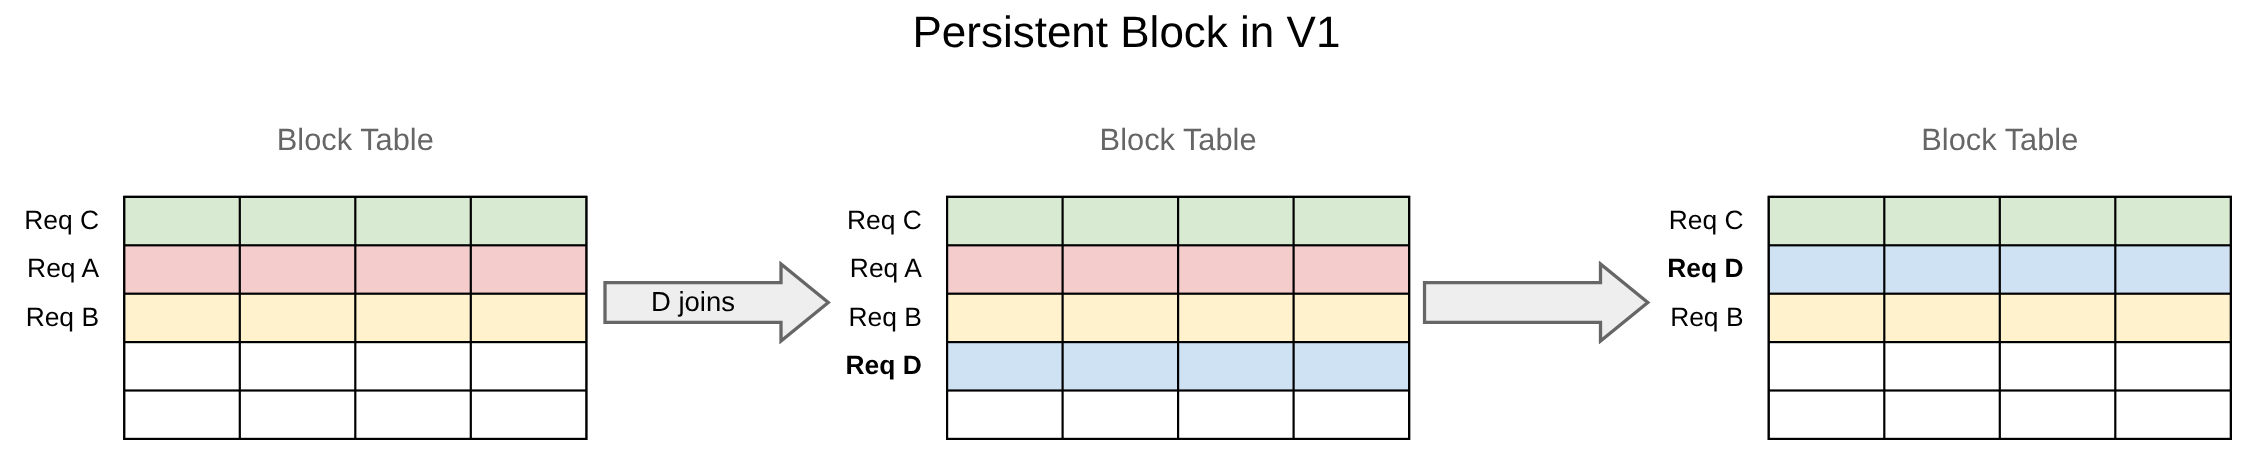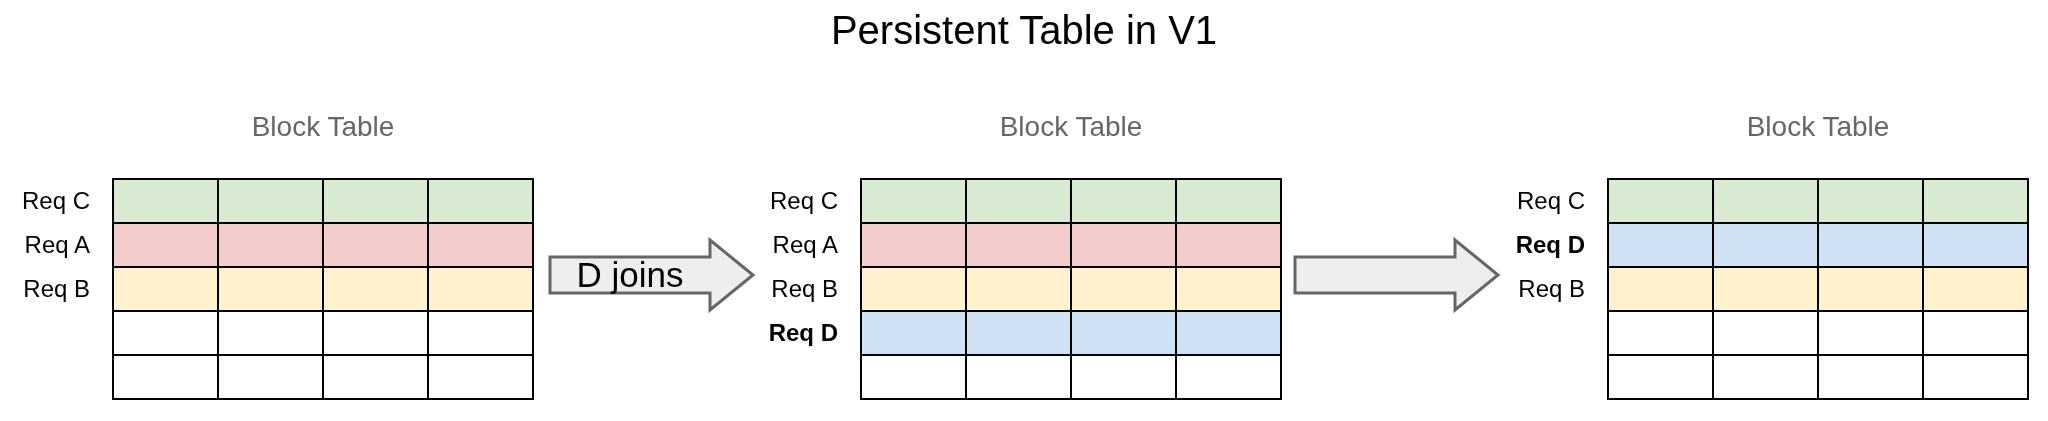--- a/index.html
+++ b/index.html
@@ -90,36 +90,36 @@
   }
   .arrow-label {
     position: absolute;
     left: 2px;
     top: 20px;
     width: 160px;
     height: 36px;
     display: flex;
     align-items: center;
     justify-content: center;
-    font-size: 35px;
+    font-size: 25px;
     color: #000000;
     white-space: nowrap;
   }
   #panel-1 { left: 0px; }
   #panel-2 { left: 748px; }
   #panel-3 { left: 1495px; }
   #arrow-1 { left: 548px; }
   #arrow-2 { left: 1293px; }
 </style>
 </head>
 <body>
 
 <div class="canvas">
 
-  <div class="diagram-title">Persistent Table in V1</div>
+  <div class="diagram-title">Persistent Block in V1</div>
 
   <div class="panel" id="panel-1">
     <div class="panel-heading" style="color: rgb(102, 102, 102);">Block Table</div>
     <div class="labels">
         <div class="row-label" style="top: 75px;">Req C</div>
         <div class="row-label" style="top: 119px;">Req A</div>
         <div class="row-label" style="top: 163px;">Req B</div>
       </div>
     <div class="grid" style="background: rgb(0, 0, 0); border-color: rgb(0, 0, 0);">
         <div class="cell" style="background: rgb(217, 234, 211);"></div>

